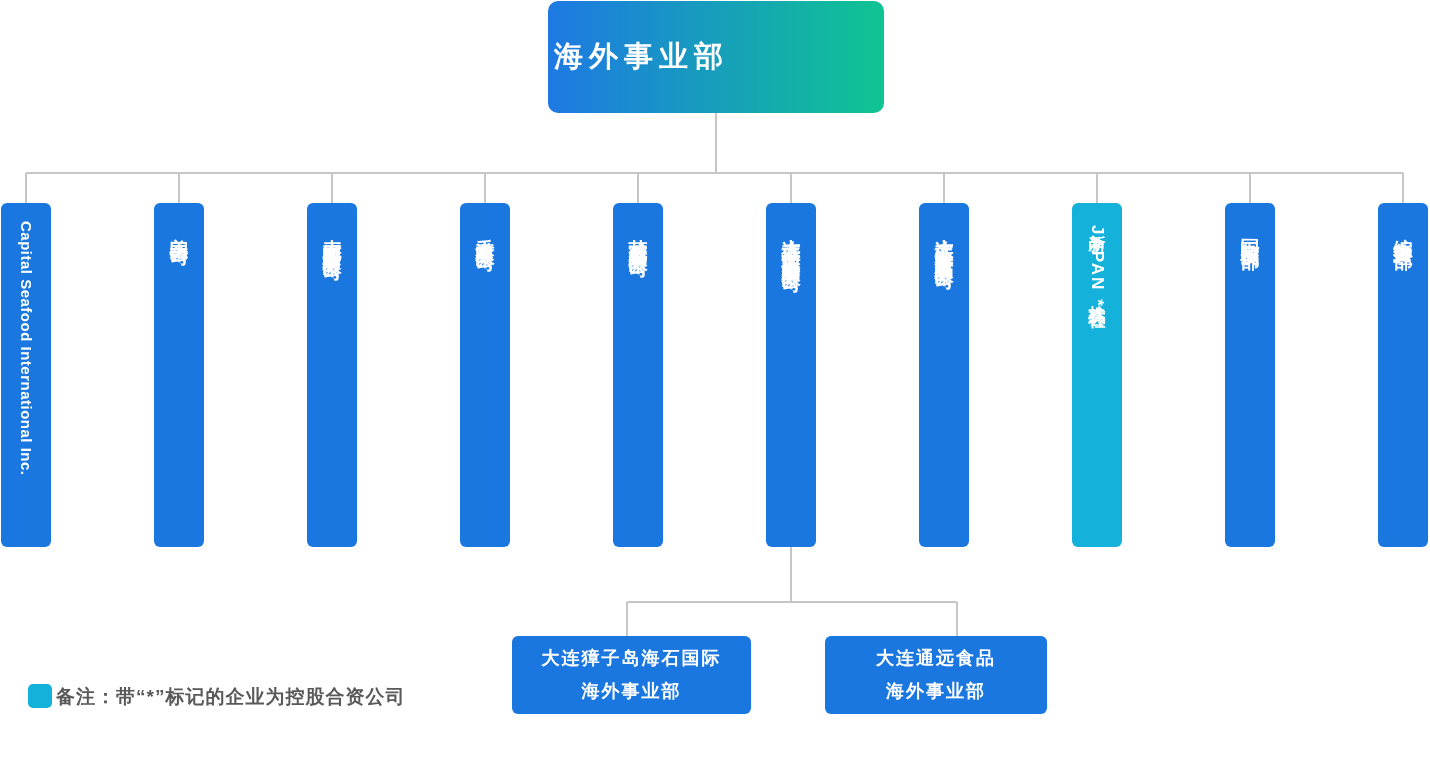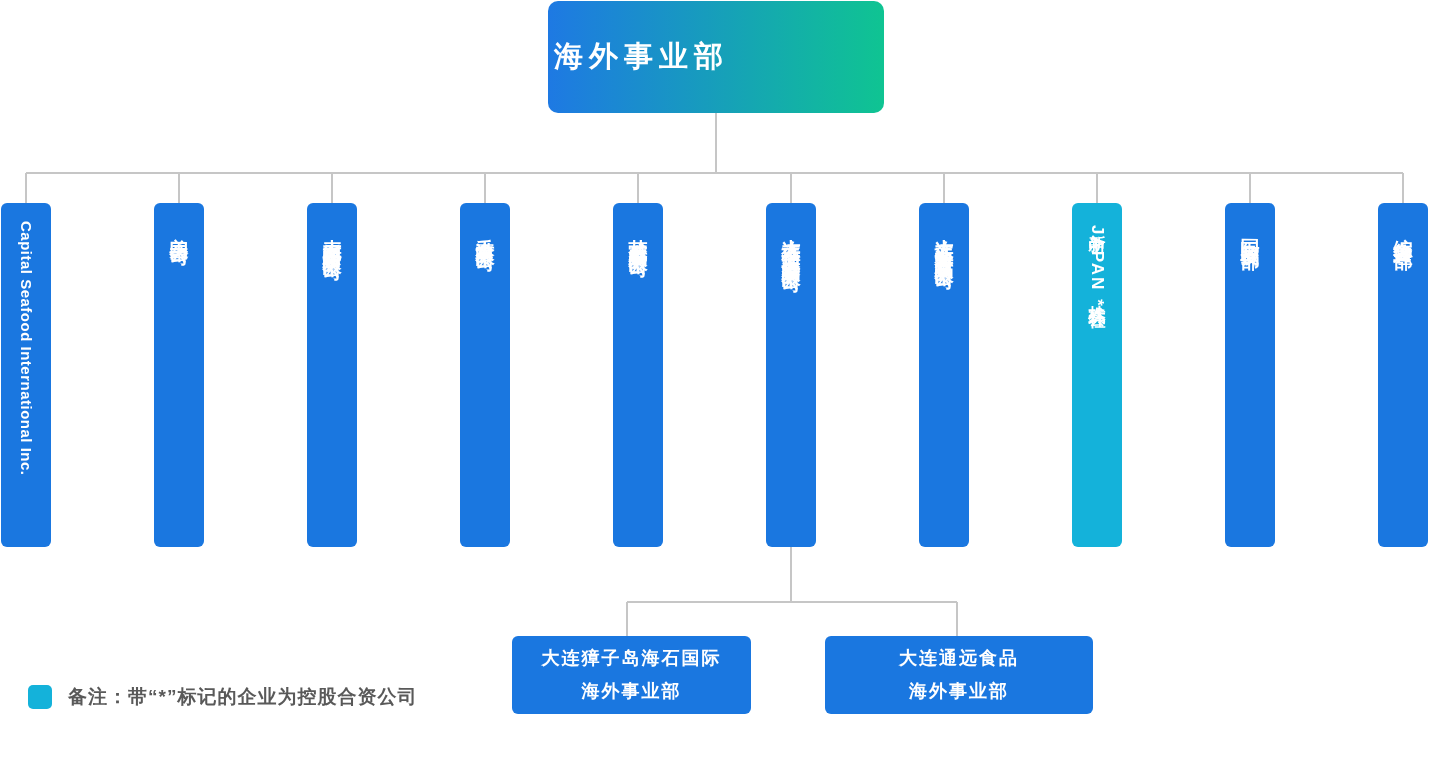--- a/index.html
+++ b/index.html
@@ -42,23 +42,23 @@
   .col.mixed .vtext{font-size:17px;letter-spacing:2px;padding-top:18px;}
 
   .child-node{
     position:absolute;top:636px;height:78px;
     background:var(--node-blue);border-radius:6px;
     color:#fff;font-weight:bold;font-size:18px;letter-spacing:2px;
     display:flex;flex-direction:column;align-items:center;justify-content:center;
     line-height:33px;text-align:center;
   }
   .child-node.c1{left:512px;width:239px;}
-  .child-node.c2{left:825px;width:268px;}
+  .child-node.c2{left:825px;width:222px;}
 
-  .legend{position:absolute;left:28px;top:684px;display:flex;align-items:center;gap:16px;}
+  .legend{position:absolute;left:28px;top:684px;display:flex;align-items:flex-start;gap:4px;}
   .legend-swatch{width:24px;height:24px;border-radius:5px;background:var(--node-teal);}
   .legend-text{color:var(--legend-text);font-size:19px;font-weight:bold;letter-spacing:1px;}
 </style>
 </head>
 <body>
 
 <div class="stage">
 
   <svg class="connectors" viewBox="0 0 1430 780" xmlns="http://www.w3.org/2000/svg">
 

